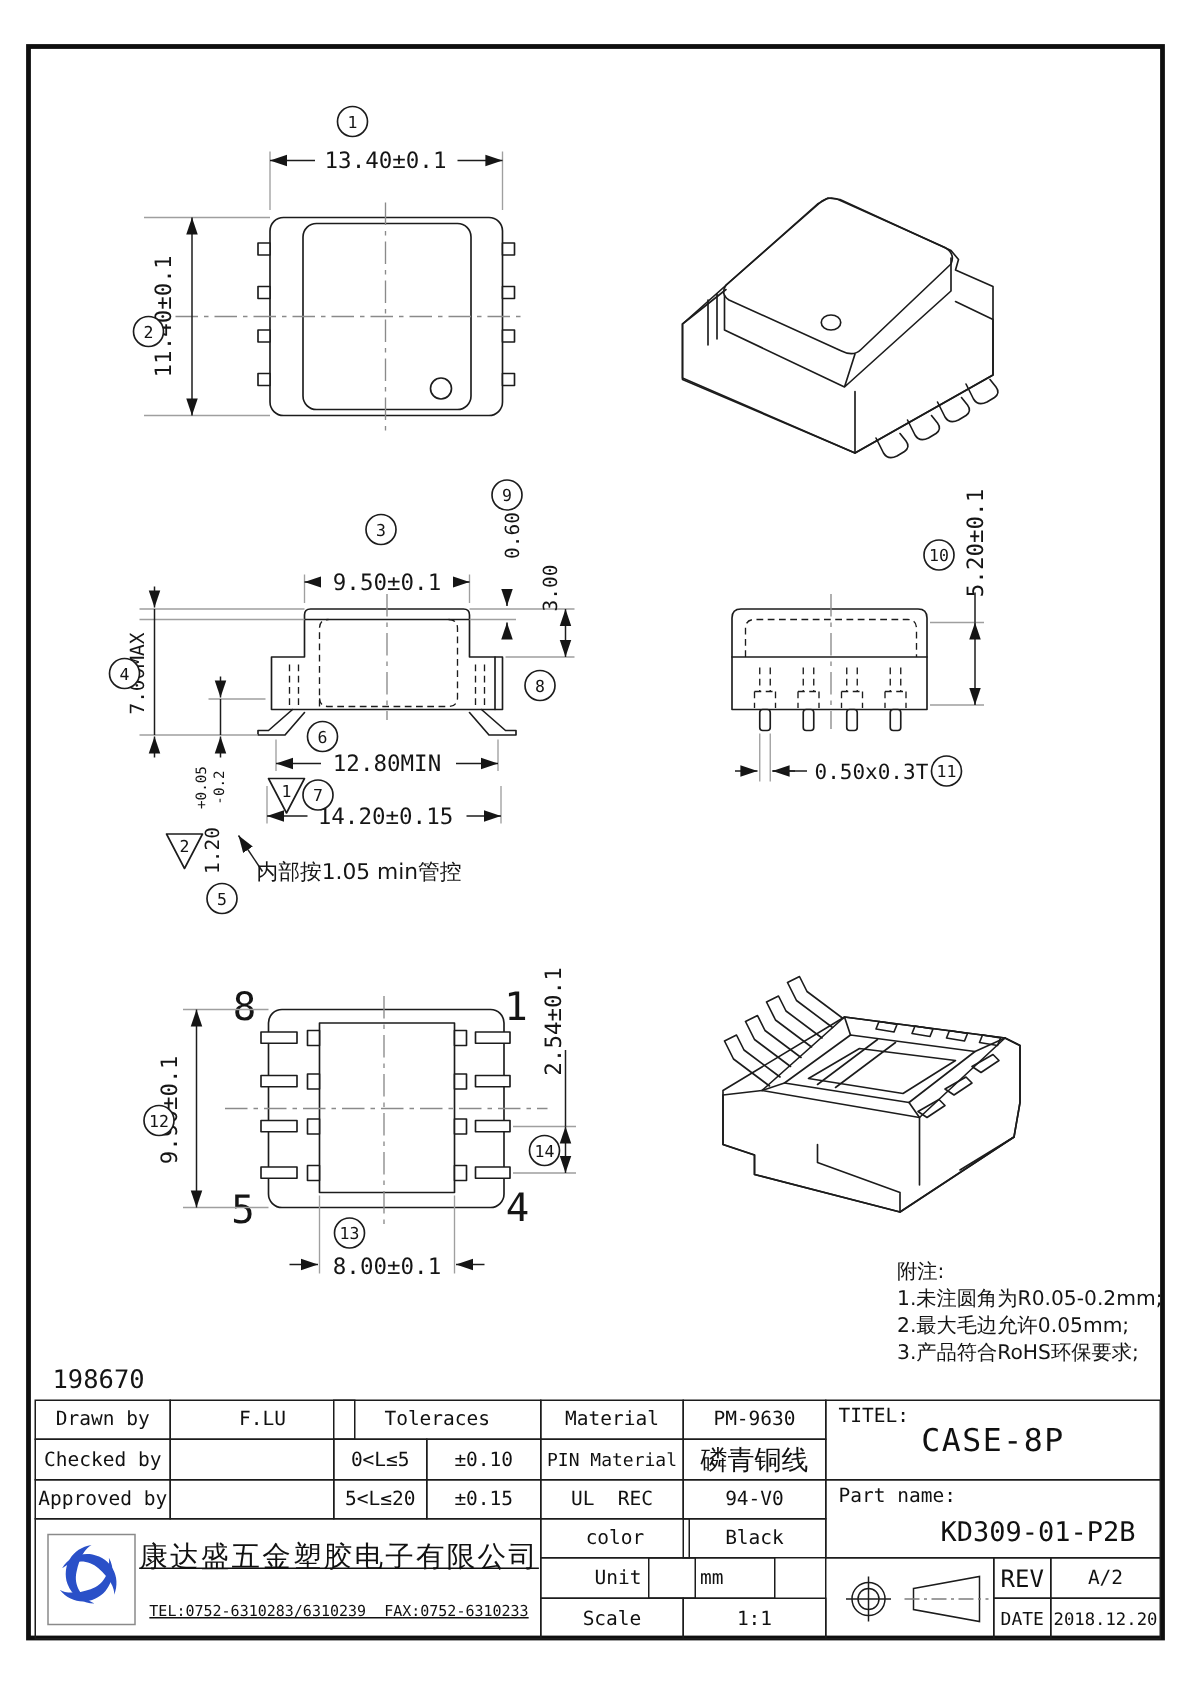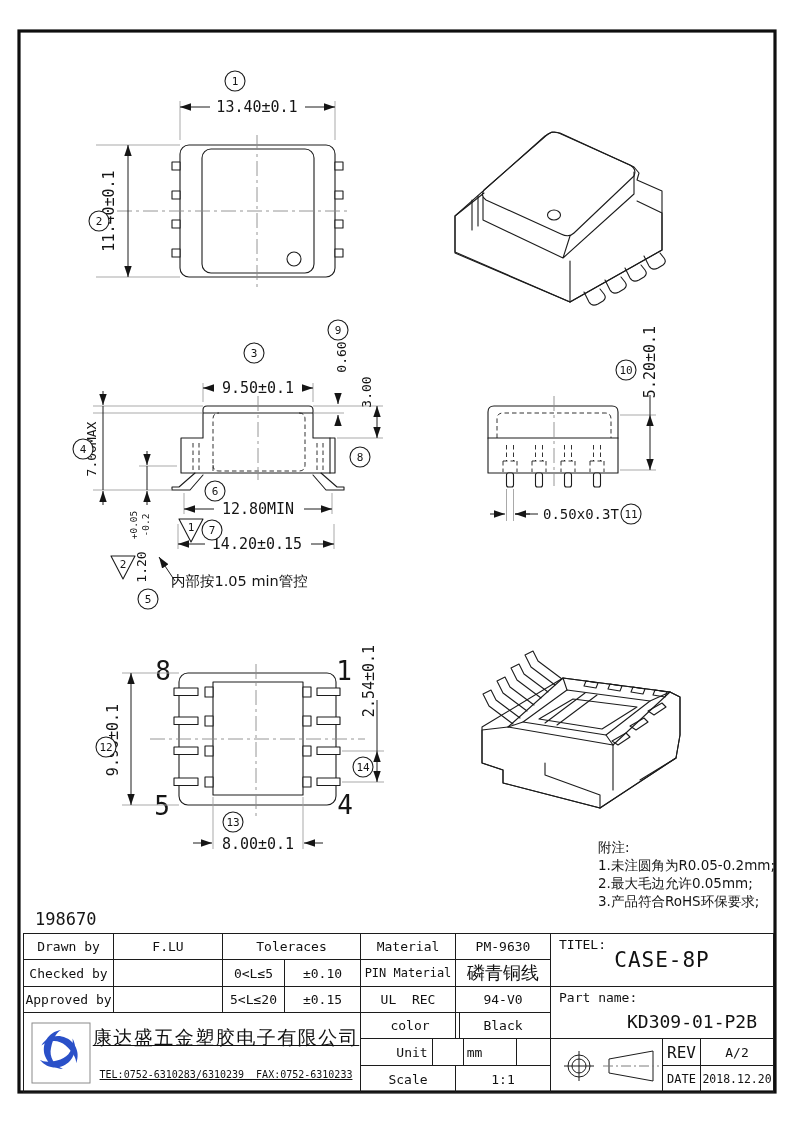--- a/index.html
+++ b/index.html
@@ -283,21 +283,21 @@
     <text class="cjk" font-size="13.5" x="598" y="888">2.最大毛边允许0.05mm;</text>
     <text class="cjk" font-size="13.5" x="598" y="906">3.产品符合RoHS环保要求;</text>
   </g>
 
   <text class="t17" x="35" y="925">198670</text>
 </svg>
 
 
 <div>
   <div class="cell" style="left:23px;top:933px;width:91px;height:27px">Drawn by</div>
-  <div class="cell" style="left:113px;top:933px;width:110px;height:27px">F.LU</div>
+  <div class="cell" style="left:113px;top:933px;width:124px;height:27px">F.LU</div>
   <div class="cell" style="left:222px;top:933px;width:139px;height:27px">Toleraces</div>
   <div class="cell" style="left:360px;top:933px;width:96px;height:27px">Material</div>
   <div class="cell" style="left:455px;top:933px;width:96px;height:27px">PM-9630</div>
 
   <div class="cell" style="left:550px;top:933px;width:224px;height:54px">
     <span class="lblcorner">TITEL:</span>
     <span class="bigval" style="">CASE-8P</span>
   </div>
 
   <div class="cell" style="left:23px;top:959px;width:91px;height:28px">Checked by</div>

